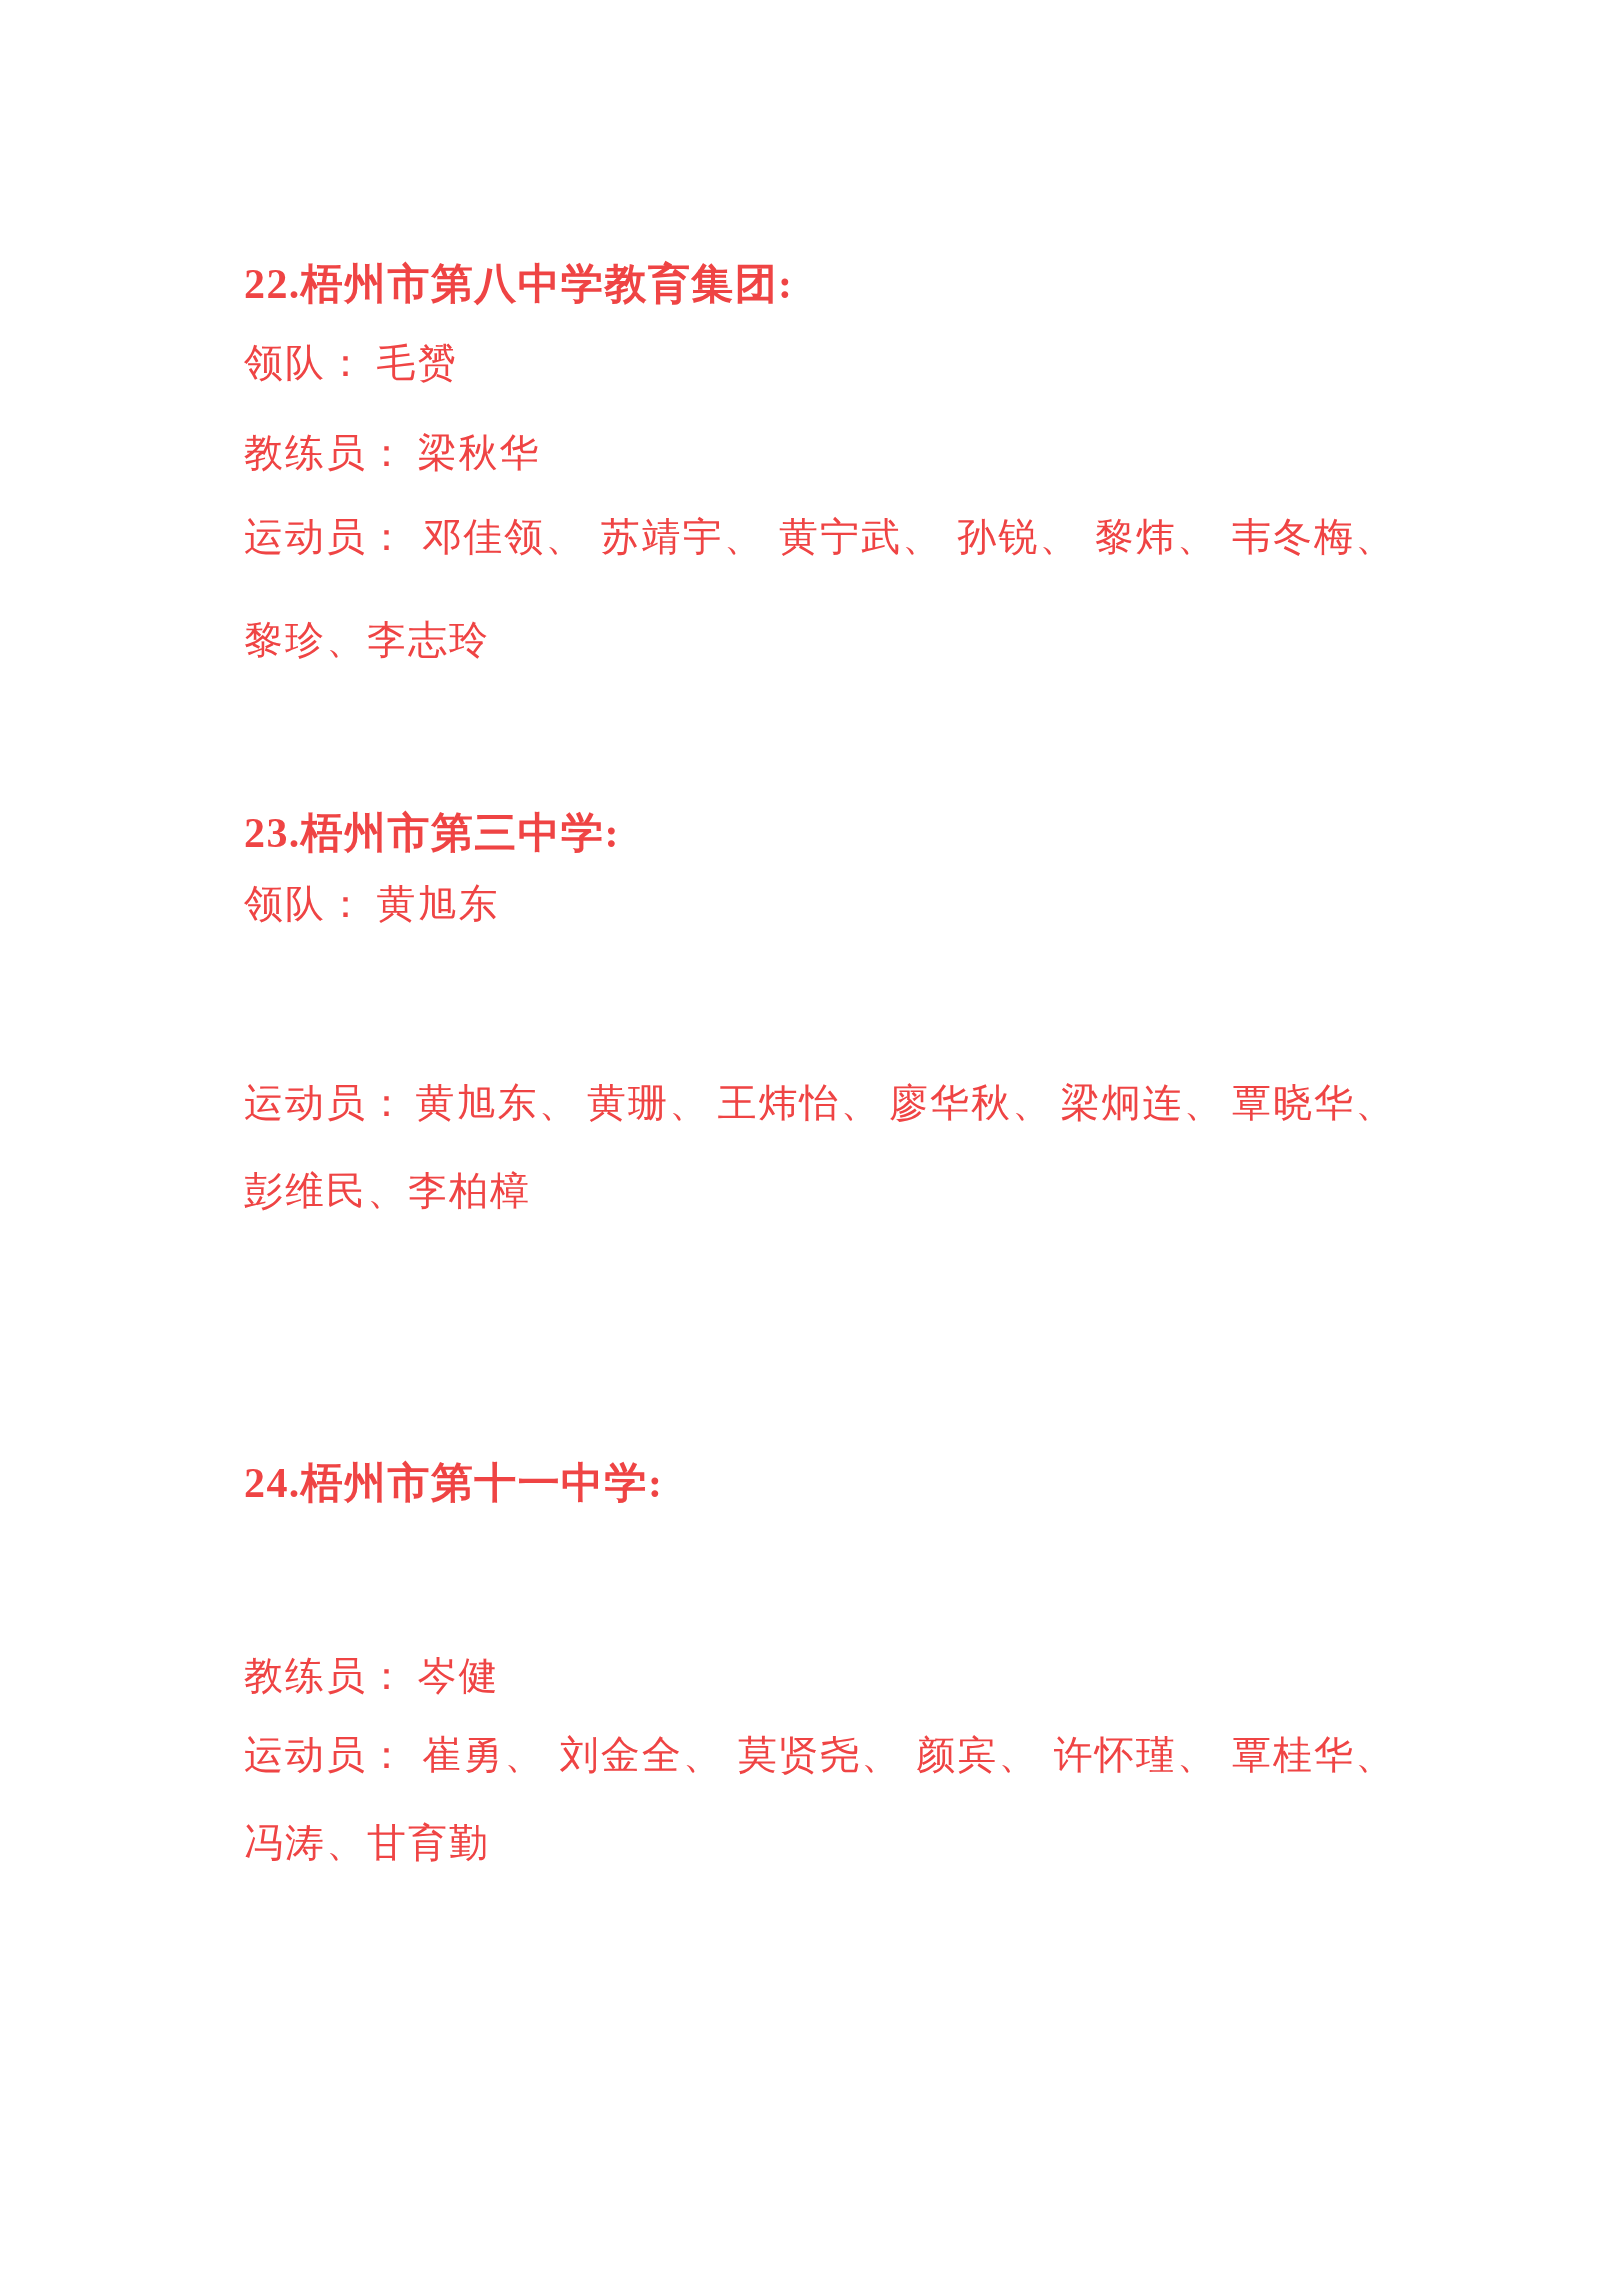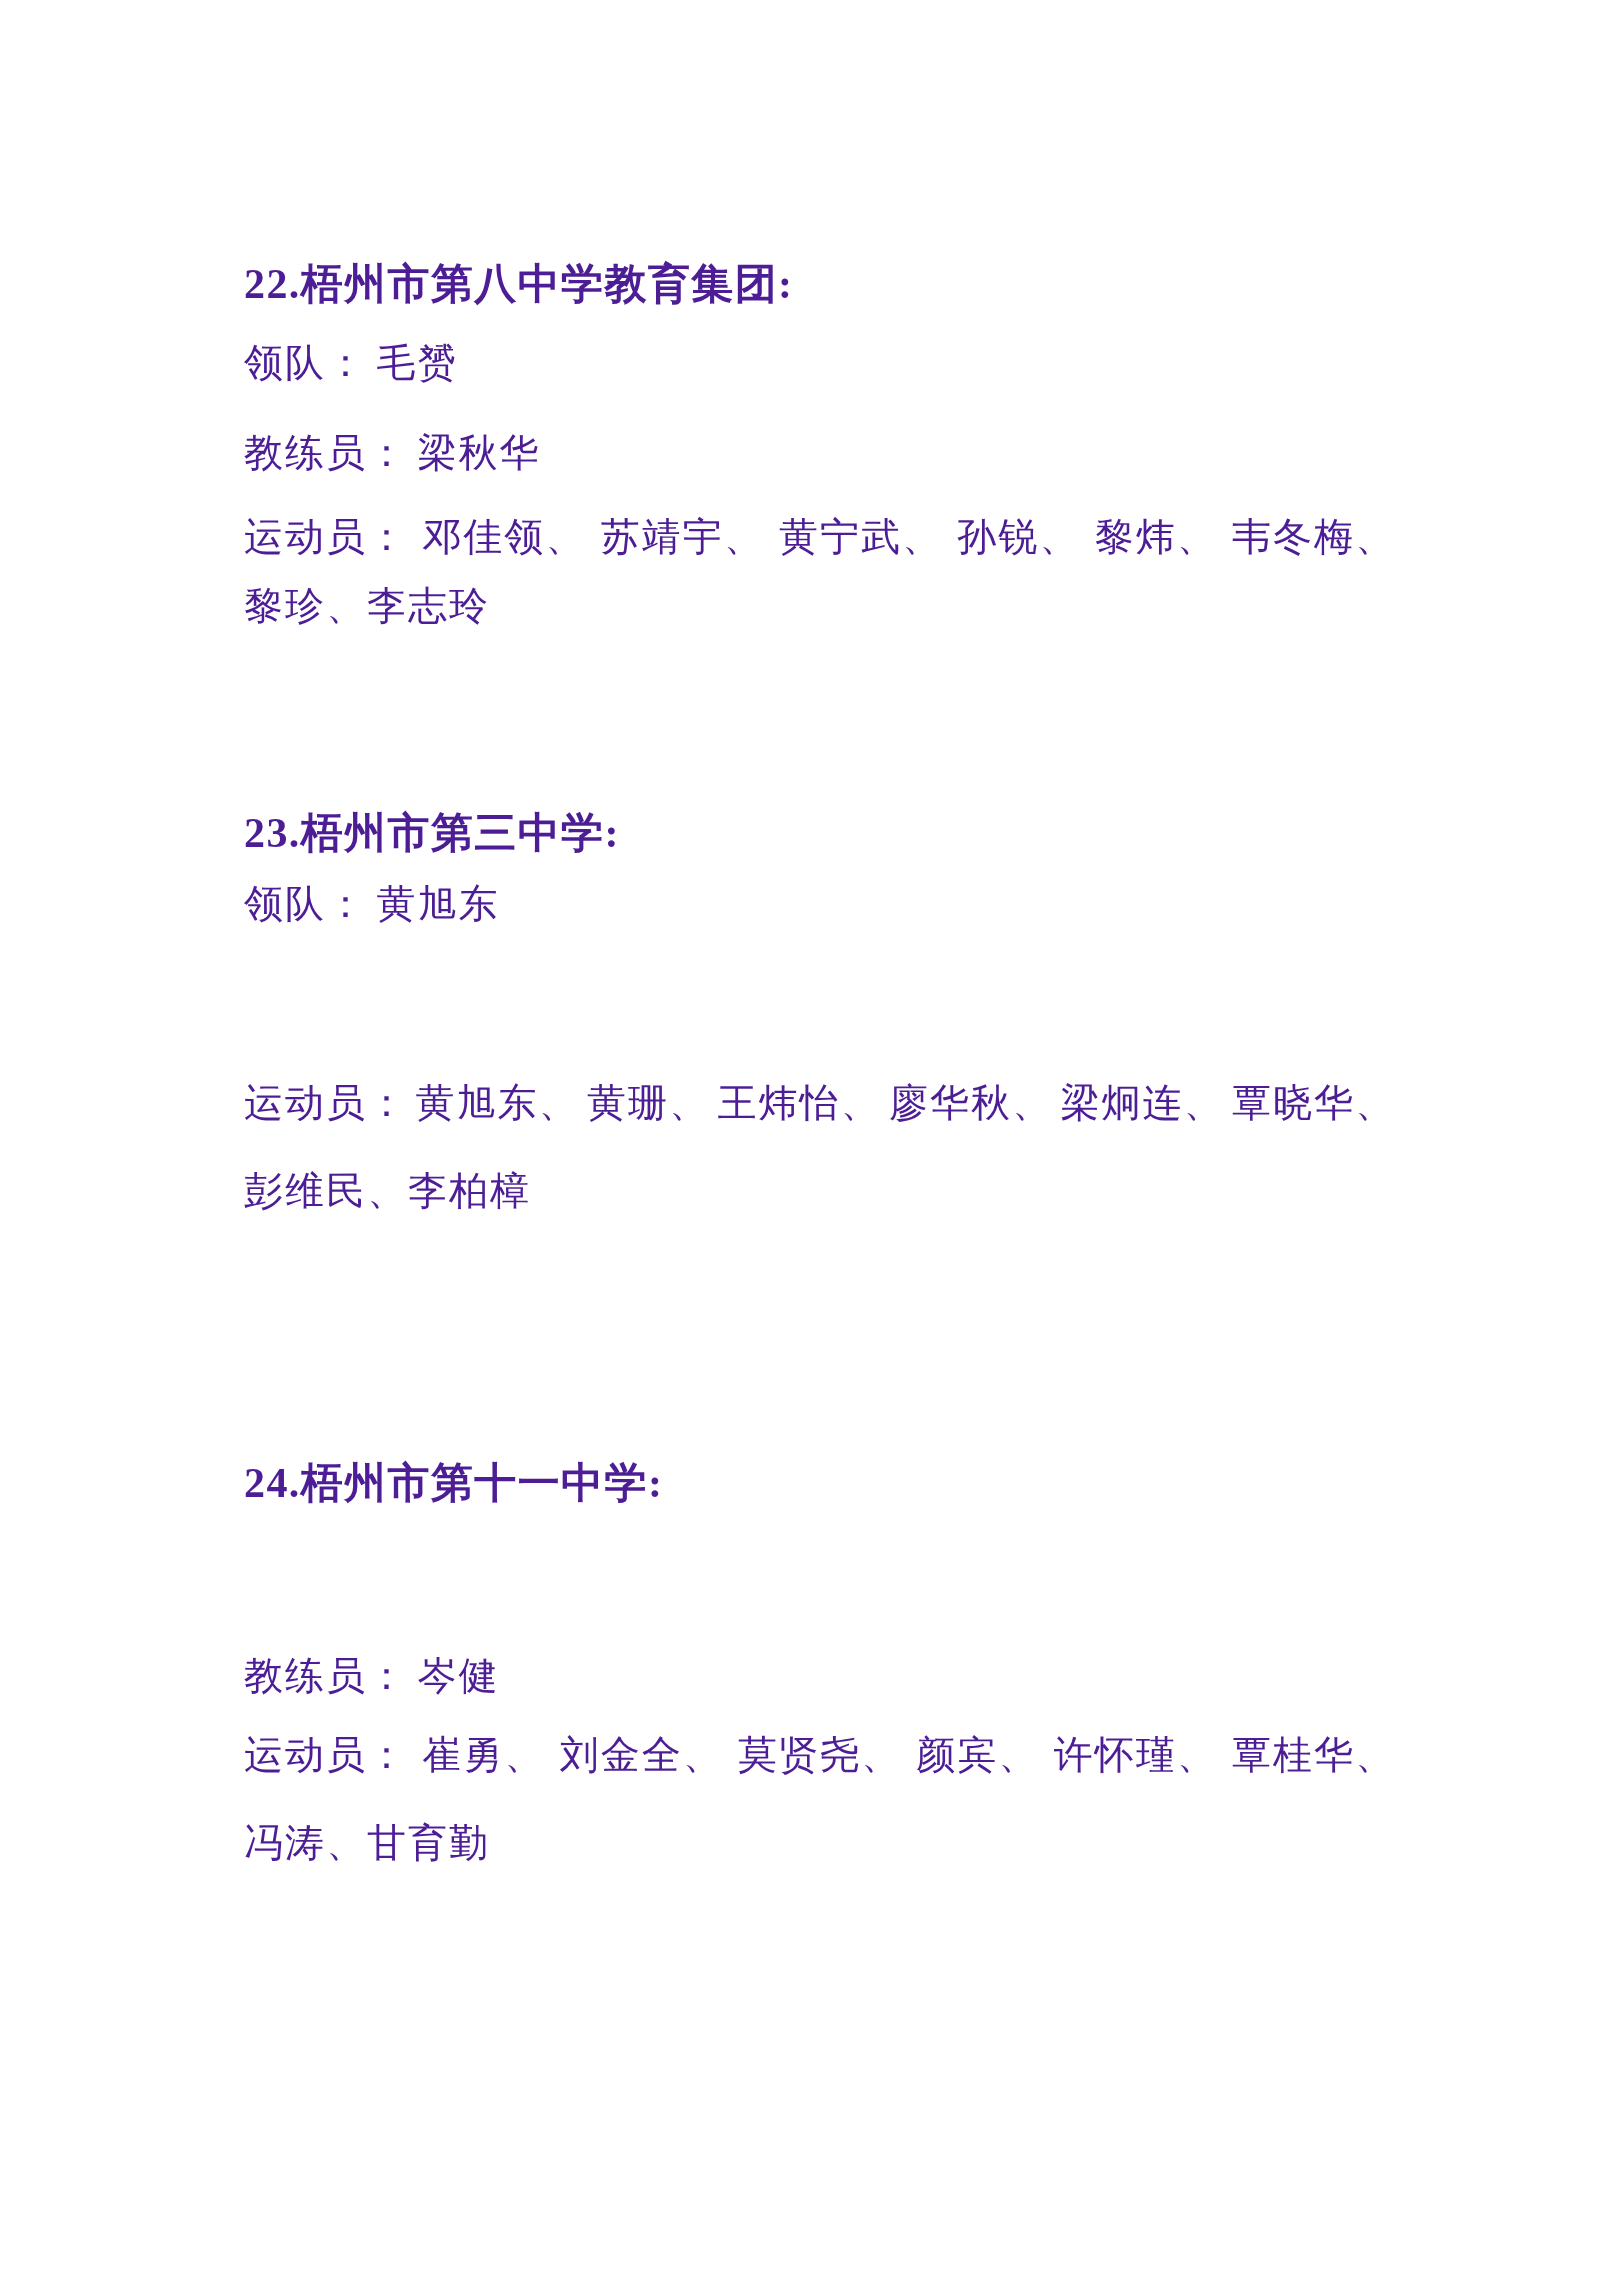--- a/index.html
+++ b/index.html
@@ -21,21 +21,21 @@
     overflow: hidden;
   }
   .line {
     position: absolute;
     left: 244px;
     right: 227px;
     line-height: 1;
     font-size: 39px;
     letter-spacing: 2px;
     white-space: nowrap;
-    color: #4c1d95;
+    color: #ef4444;
   }
   .heading {
     font-weight: 700;
     font-size: 42px;
     letter-spacing: 1.4px;
   }
   .label {
     margin-right: 9.5px;
   }
   .justified {
@@ -65,21 +65,21 @@
   <div class="line justified" style="top:517px">
       <span>运动员：</span>
       <span>邓佳领、</span>
       <span>苏靖宇、</span>
       <span>黄宁武、</span>
       <span>孙锐、</span>
       <span>黎炜、</span>
       <span>韦冬梅、</span>
     </div>
 
-  <div class="line" style="top:586px">黎珍、李志玲</div>
+  <div class="line" style="top:620px">黎珍、李志玲</div>
 
   <div class="line heading" style="top:812px">23.梧州市第三中学:</div>
 
   <div class="line" style="top:884px">
     <span class="label">领队：</span><span>黄旭东</span>
   </div>
 
 
   <div class="line justified" style="top:1083px">
       <span>运动员：</span>

